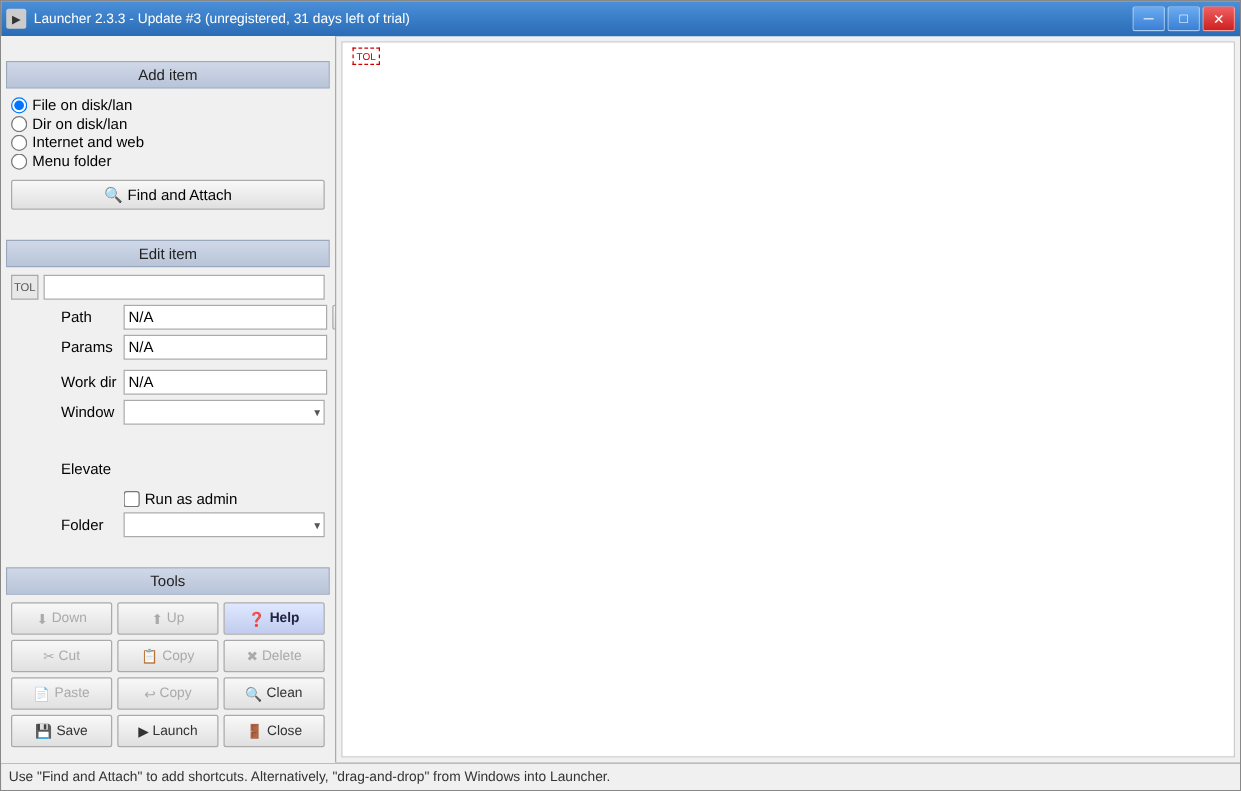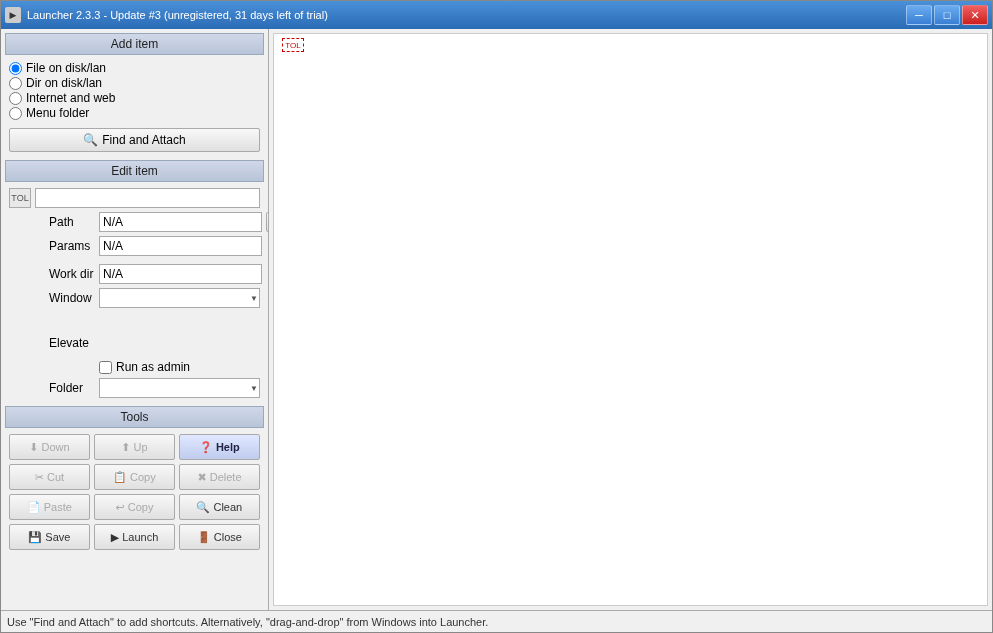--- a/index.html
+++ b/index.html
@@ -103,21 +103,21 @@
       position: relative;
     }
 
     .section-header {
       background: linear-gradient(to bottom, #d0d8e8, #b8c4d8);
       border: 1px solid #9aa8be;
       text-align: center;
       padding: 3px 0;
       font-size: 12px;
       color: #222;
-      margin: 4px 4px 2px 4px;
+      margin: 20px 4px 2px 4px;
     }
 
     .radio-group {
       padding: 4px 8px;
       display: flex;
       flex-direction: column;
       gap: 1px;
     }
 
     .radio-item {

